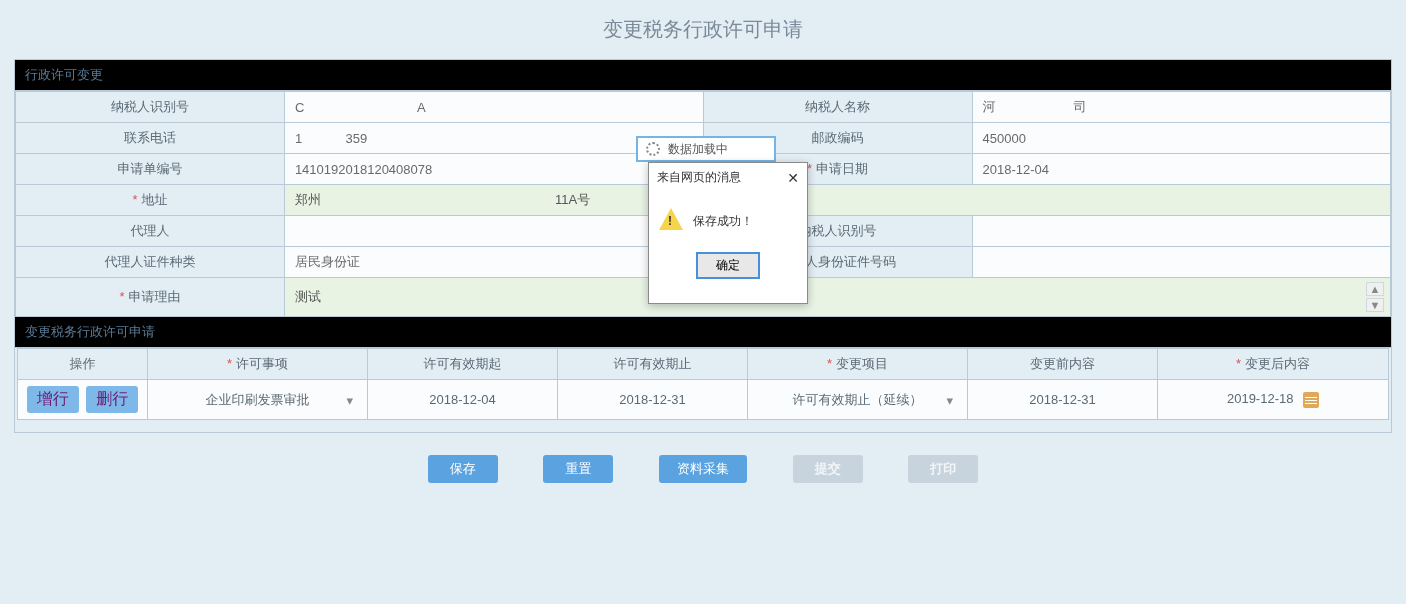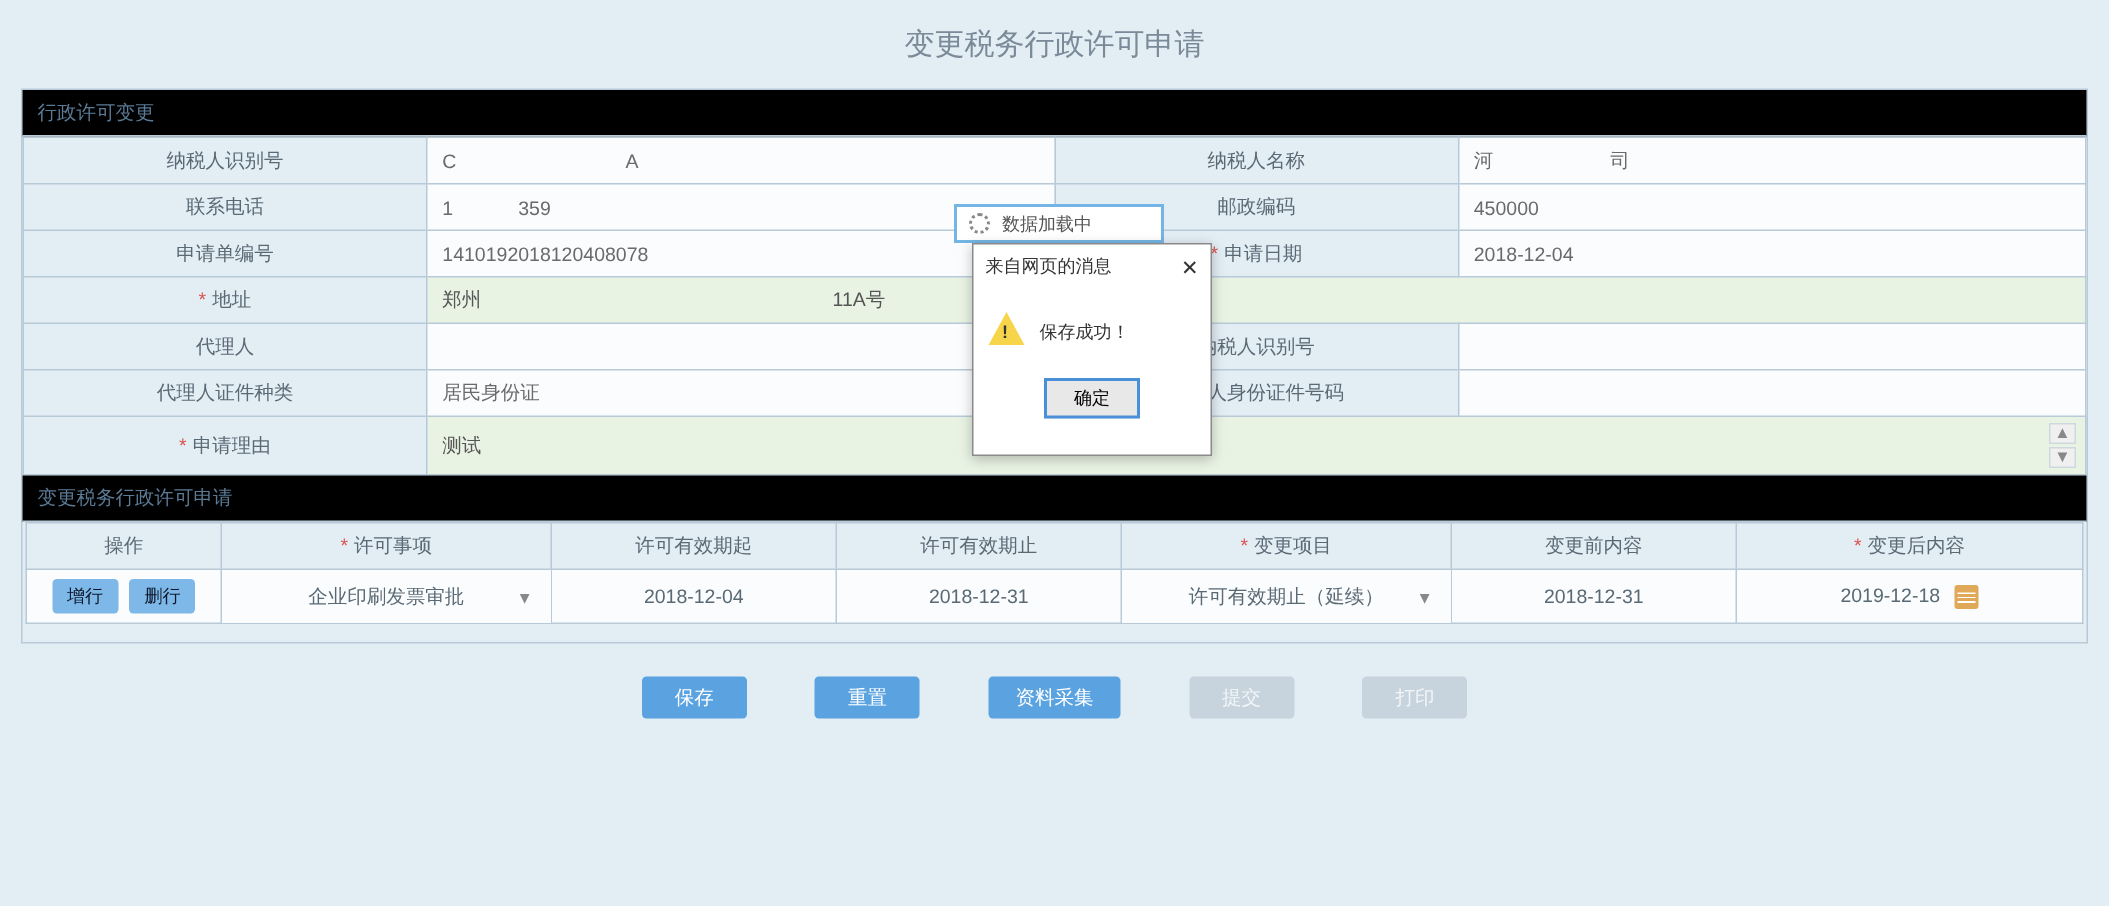--- a/index.html
+++ b/index.html
@@ -90,26 +90,26 @@
       border: 1px solid #b8cad8;
       padding: 6px 4px;
       text-align: center;
       font-weight: normal;
       color: #5a6a75;
     }
     .grid-table th { background: #e3edf4; }
     .grid-table td { background: #fafcfd; }
     .btn-small {
       background: #7db8e8;
-      color: #0f172a;
+      color: #701a75;
       border: none;
       padding: 3px 10px;
       border-radius: 3px;
       cursor: pointer;
-      font-size: 12px;
+      font-size: 16px;
       margin: 0 2px;
     }
     .dropdown-cell {
       position: relative;
     }
     .chevron {
       position: absolute;
       right: 14px;
       top: 50%;
       transform: translateY(-50%);
@@ -139,21 +139,21 @@
       min-width: 70px;
       padding: 5px 18px;
       margin: 0 21px;
       border: none;
       border-radius: 3px;
       color: #fff;
       font-size: 13px;
       cursor: pointer;
     }
     .btn-blue { background: #5aa3e0; }
-    .btn-disabled { background: #c7d4dd; color: #f3f6f8; cursor: default; }
+    .btn-disabled { background: #c7d4dd; color: #f3f6f8; cursor: default; font-weight: bold; }
     .loading-strip {
       position: absolute;
       left: 636px;
       top: 136px;
       width: 140px;
       height: 26px;
       background: #fff;
       border: 2px solid #74b5e6;
       display:flex;
       align-items:center;

